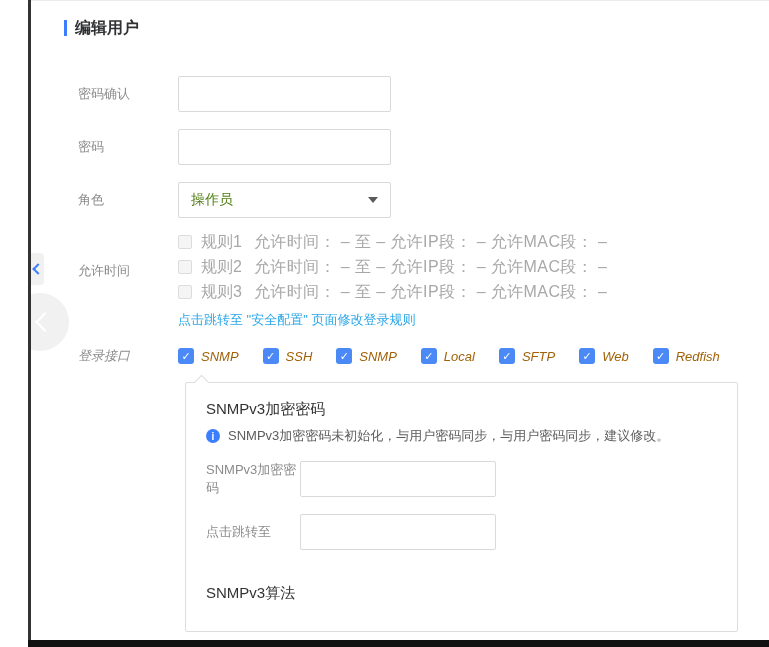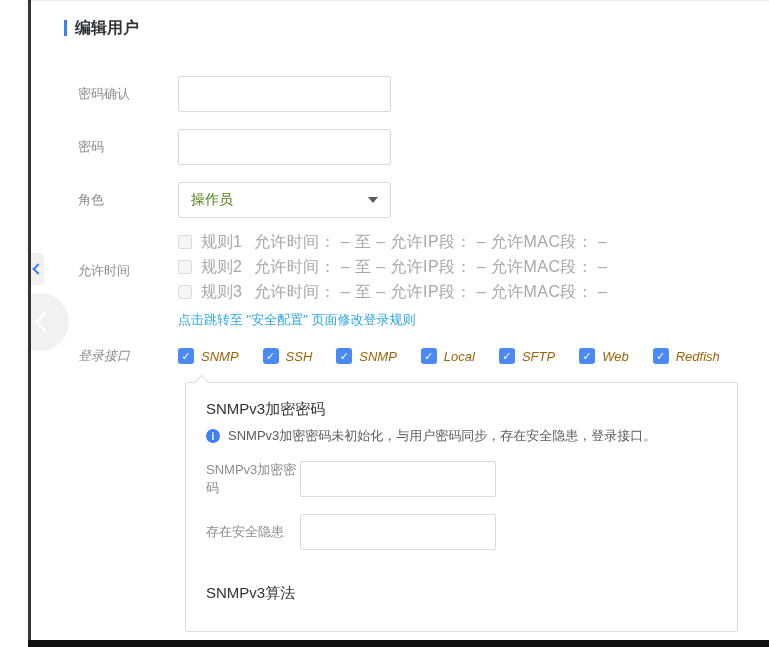--- a/index.html
+++ b/index.html
@@ -179,28 +179,28 @@
           <span class="ck-label">Redfish</span>
         </span>
       </div>
     </div>
 
     <div class="snmp-panel">
       <div class="panel-notch"></div>
       <h2 class="panel-title">SNMPv3加密密码</h2>
       <div class="notice">
         <span class="info-icon">i</span>
-        <span class="notice-text">SNMPv3加密密码未初始化，与用户密码同步，存在安全隐患，登录接口。</span>
+        <span class="notice-text">SNMPv3加密密码未初始化，与用户密码同步，与用户密码同步，建议修改。</span>
       </div>
       <div class="p-row">
         <span class="p-label">SNMPv3加密密码</span>
         <input class="p-input" type="password" value="" style="">
       </div>
       <div class="p-row">
-        <span class="p-label">存在安全隐患</span>
+        <span class="p-label">点击跳转至</span>
         <input class="p-input" type="password" value="" style="">
       </div>
       <h2 class="panel-title next-title">SNMPv3算法</h2>
     </div>
   </div>
 
   <div class="bottom-bar"></div>
 </div>
 
 </body></html>

